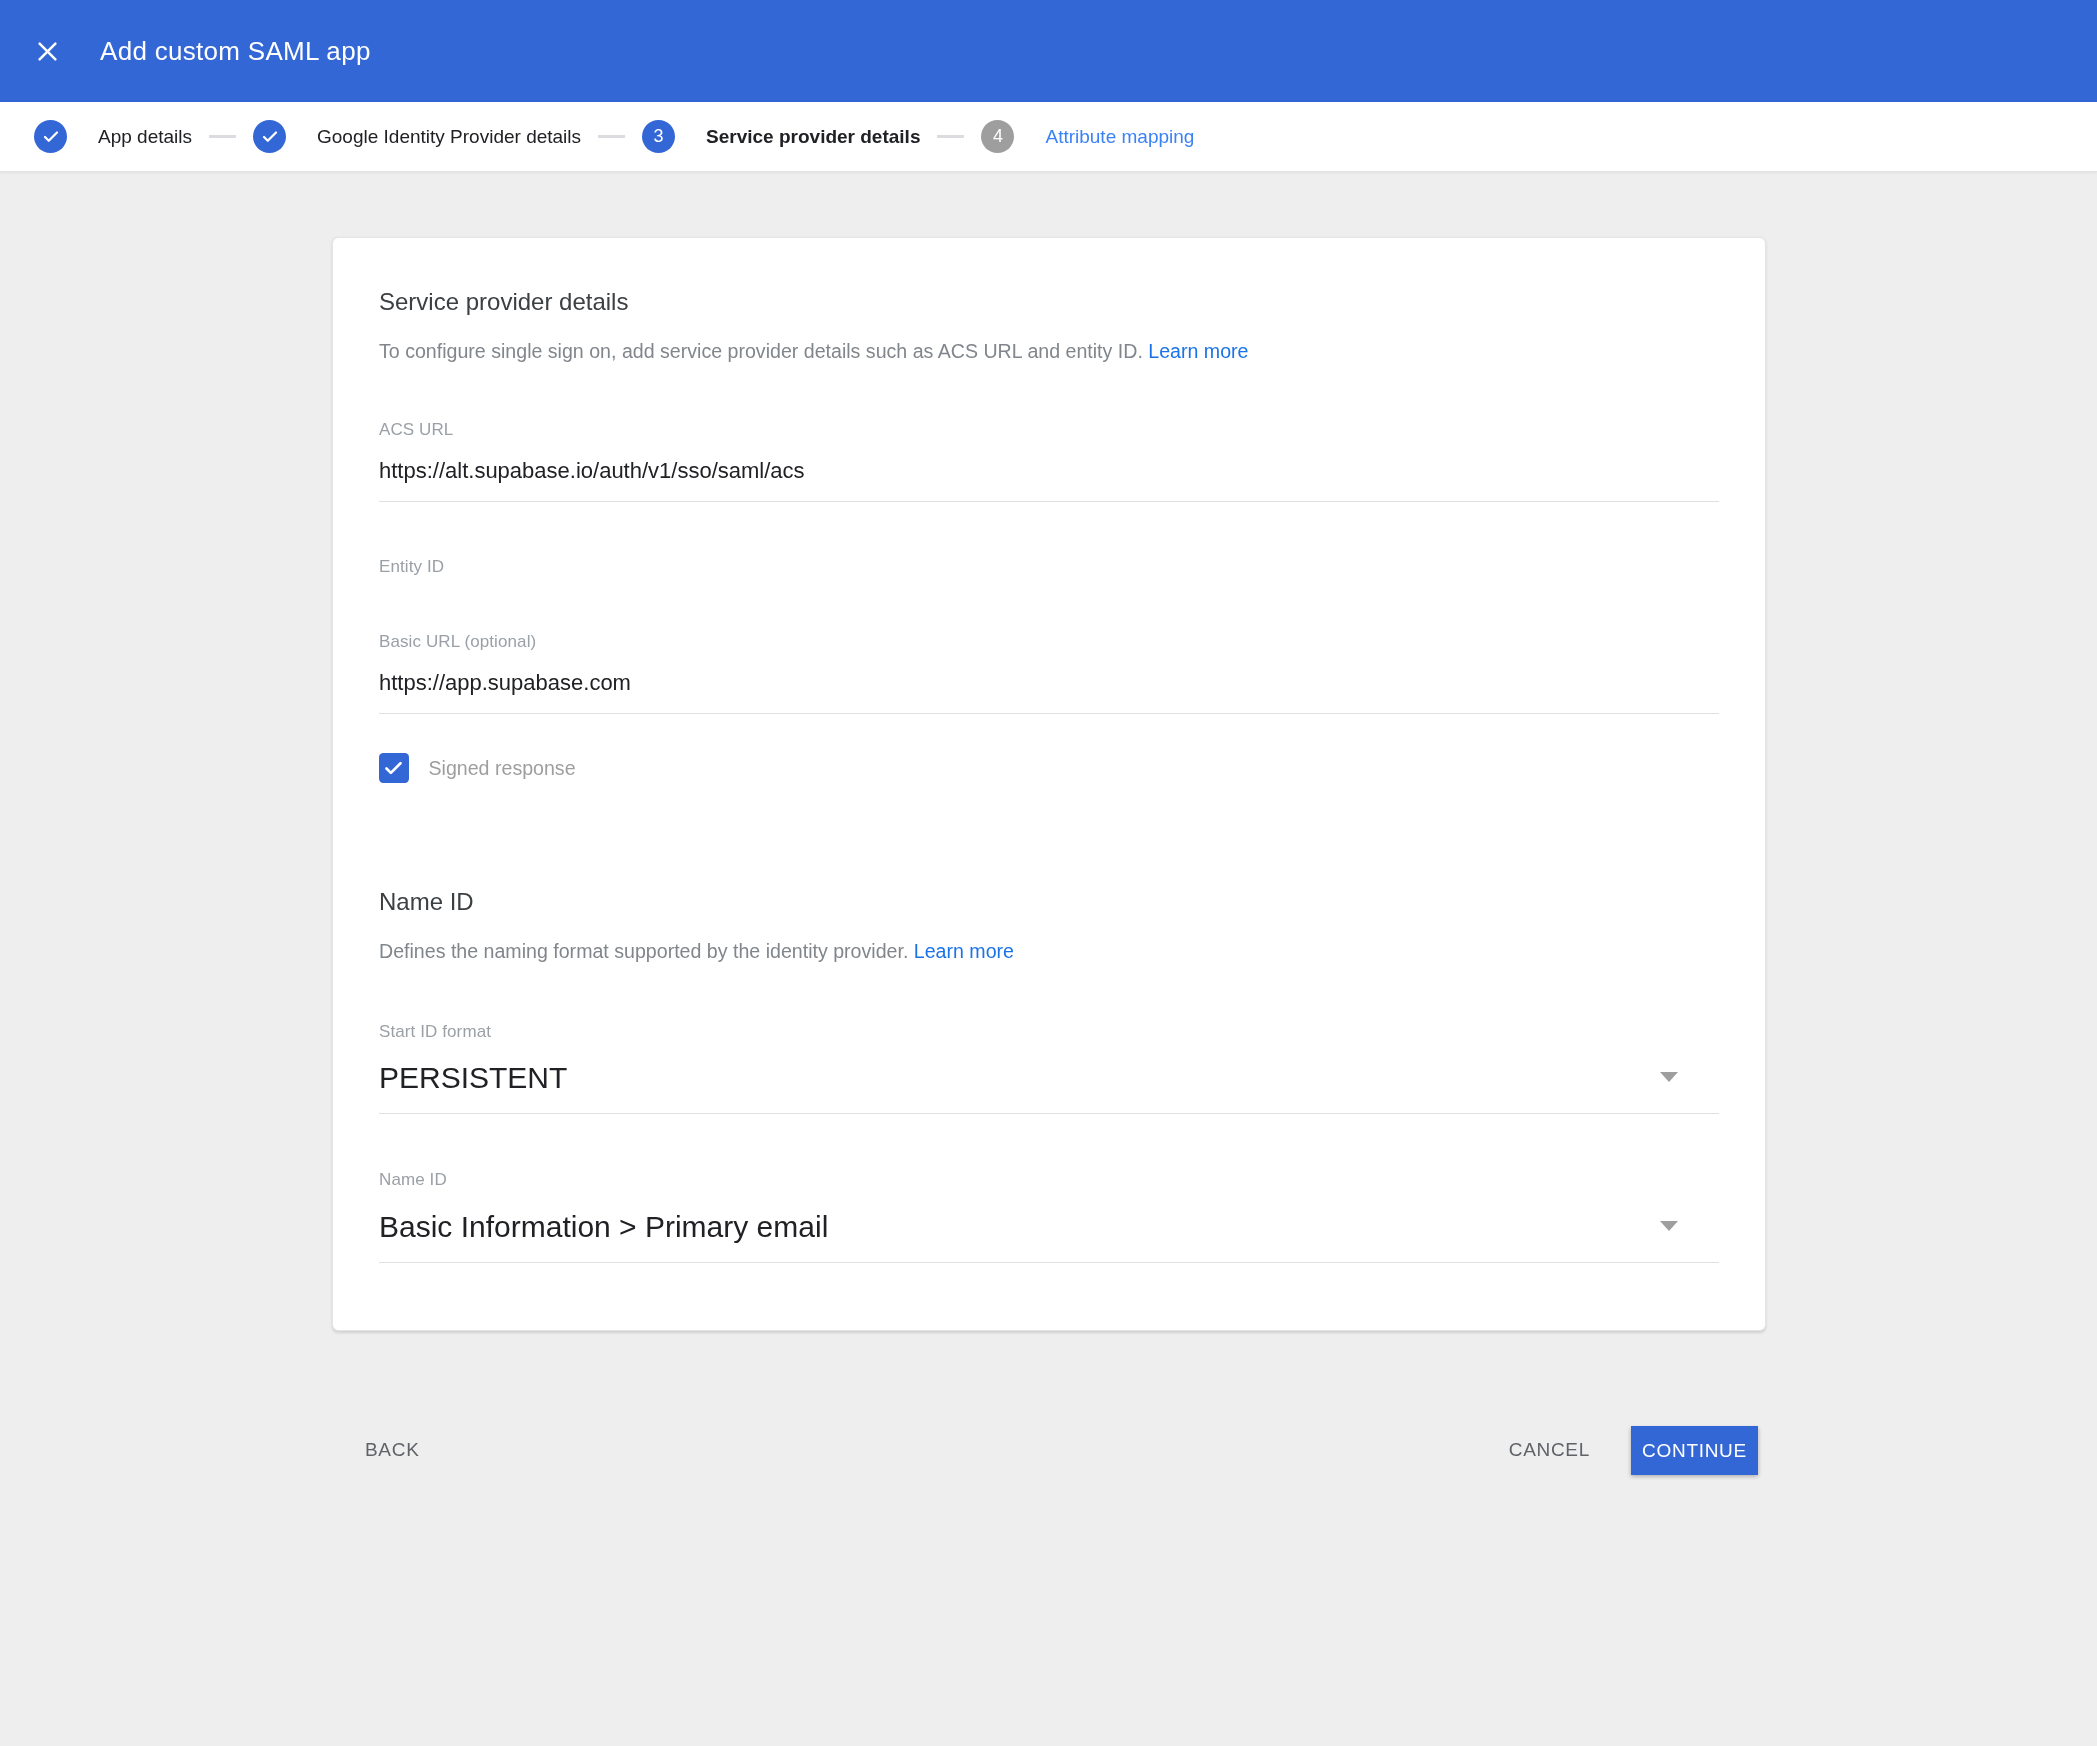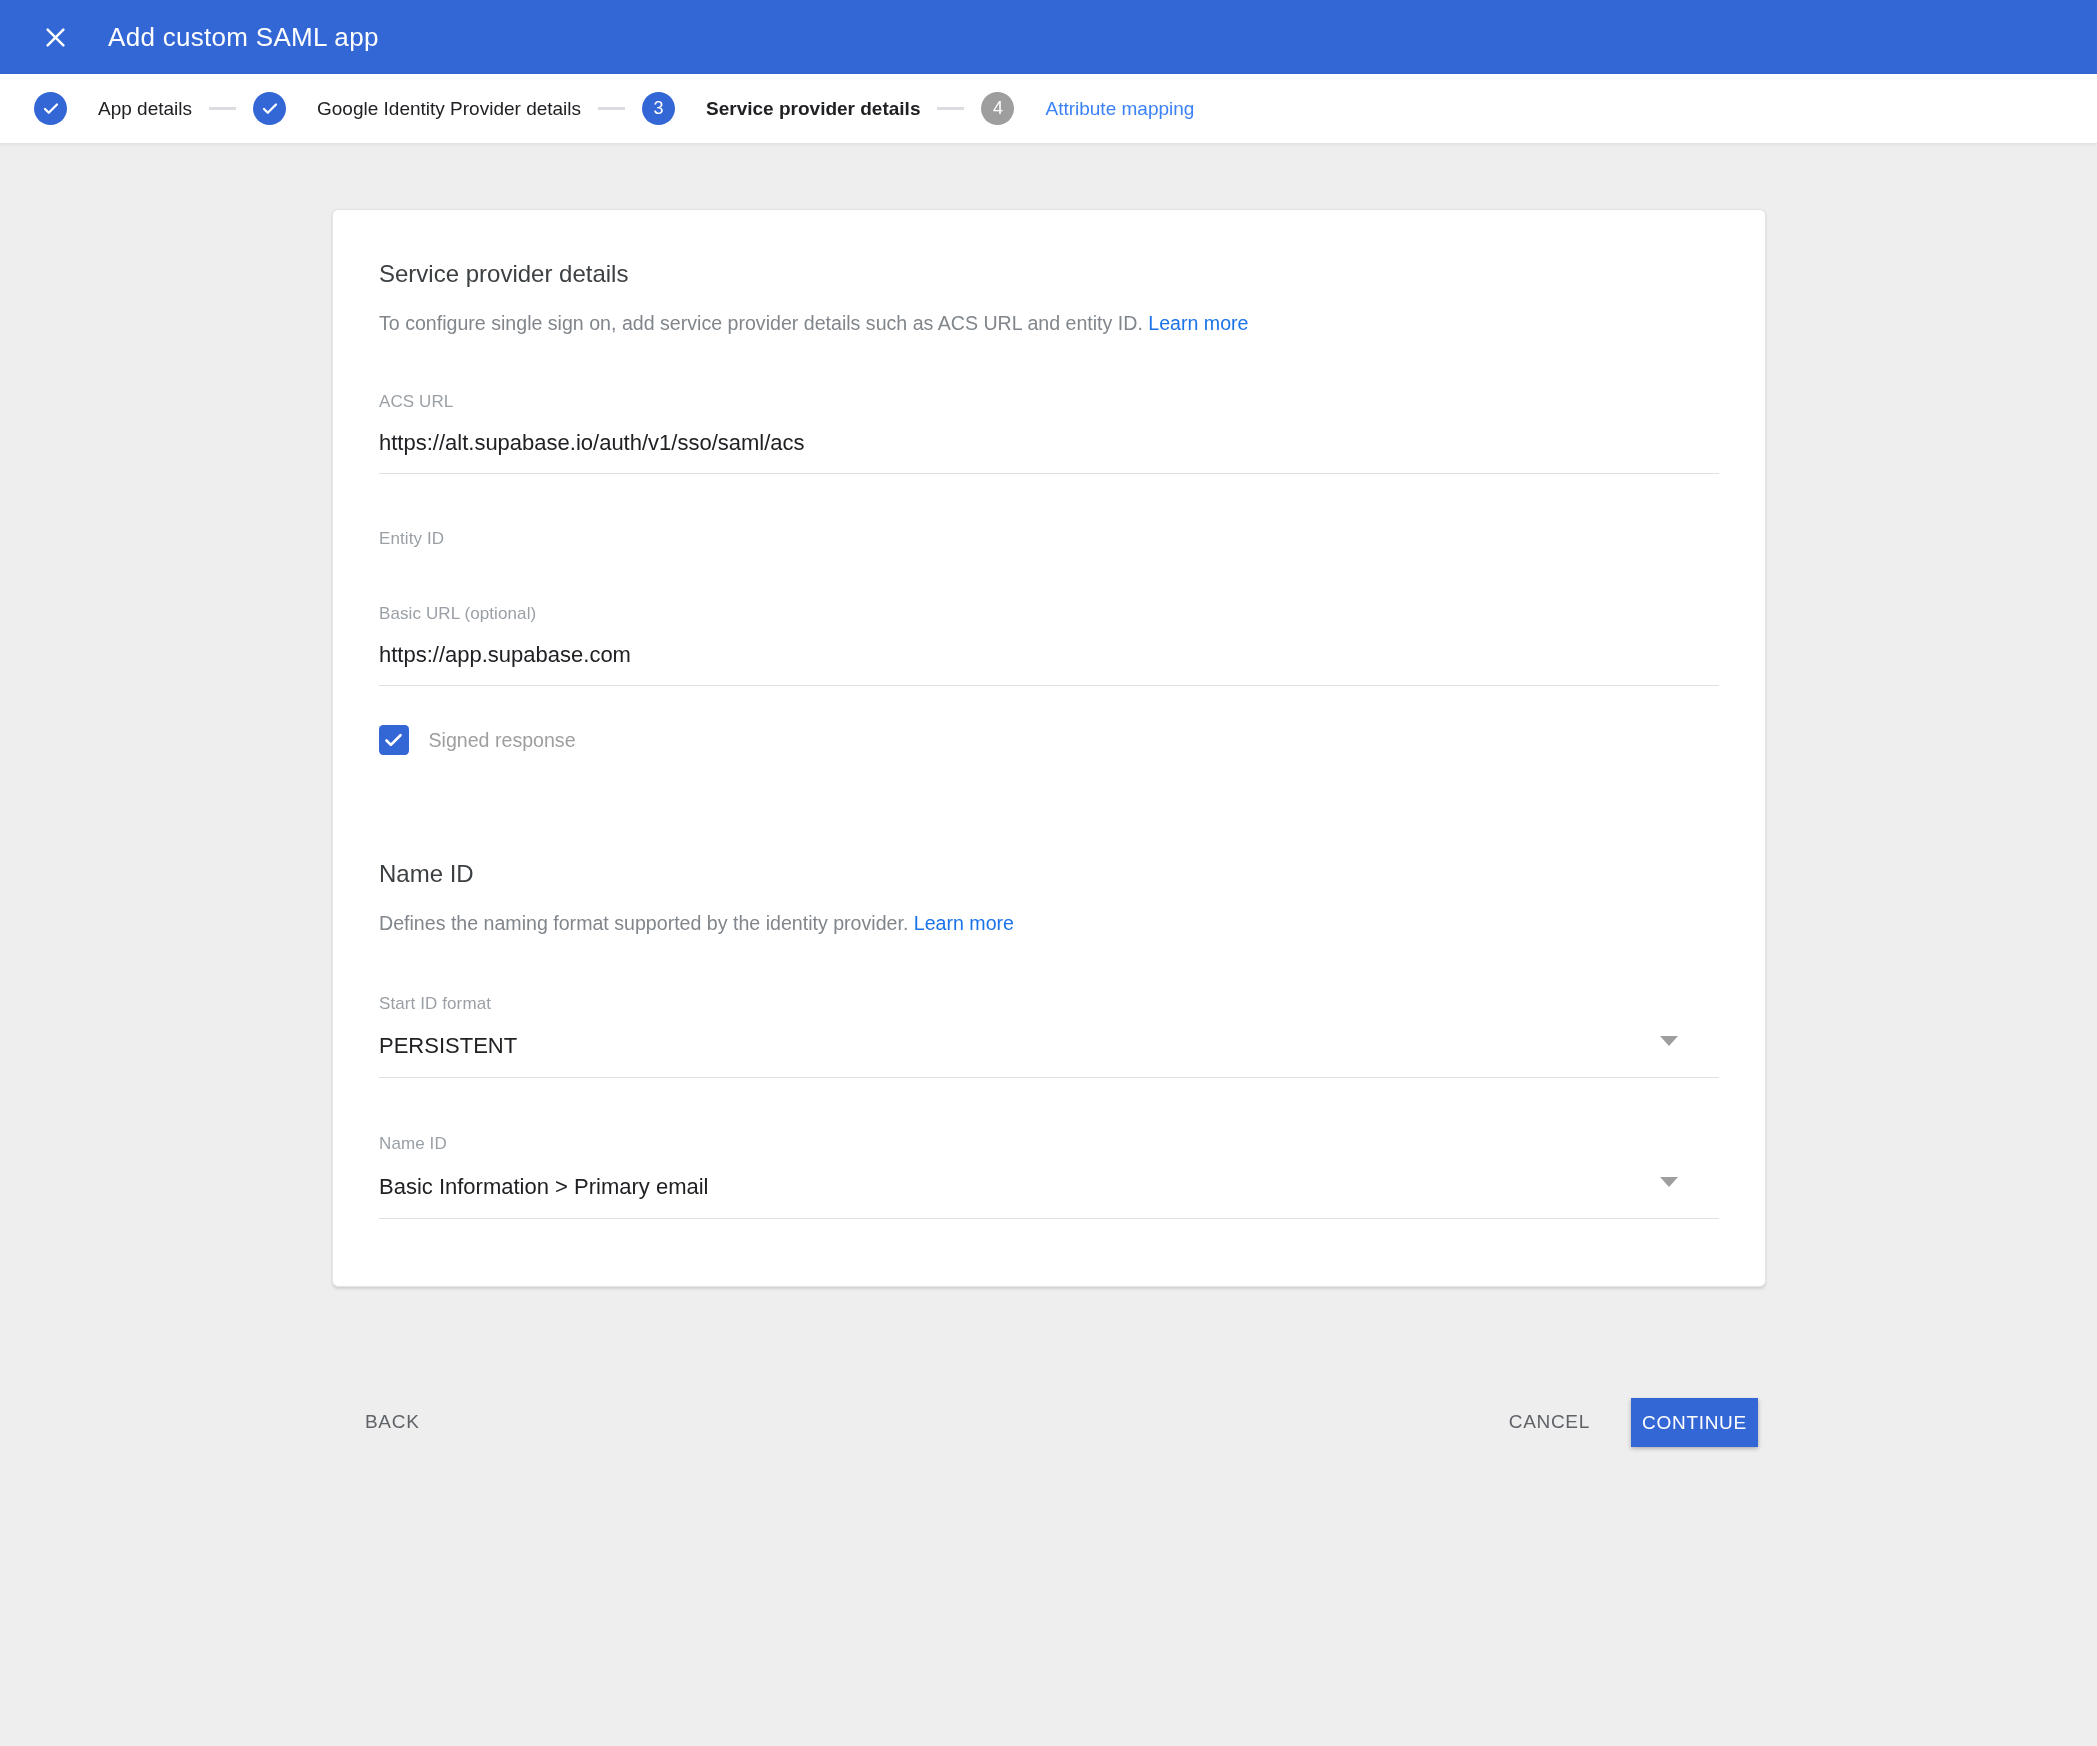--- a/index.html
+++ b/index.html
@@ -14,25 +14,25 @@
   *{margin:0;padding:0;box-sizing:border-box;}
   html,body{width:2097px;height:1747px;}
   body{
     font-family:"Liberation Sans", sans-serif;
     background:var(--bg);
     overflow:hidden;
     position:relative;
   }
   
   .header{
-    height:74px;
+    height:102px;
     background:var(--accent);
     display:flex;
     align-items:center;
-    padding:0 34px;
+    padding:0 26px;
     color:#fff;
   }
   .close-btn{
     width:42px;height:42px;
     display:flex;align-items:center;justify-content:center;
     cursor:pointer;
     flex:0 0 auto;
   }
   .header-title{
     font-size:26px;
@@ -150,21 +150,21 @@
     display:flex;align-items:center;justify-content:center;
     flex:0 0 auto;
   }
   .checkbox-label{
     font-size:19.6px;
     color:#9e9e9e;
   }
   .name-id-heading{margin-top:105px;}
   .select-field{margin-top:56px;position:relative;cursor:pointer;}
   .select-value{
-    font-size:22px;
+    font-size:30px;
     color:var(--text-dark);
     margin-top:19.6px;
     padding-bottom:18px;
     border-bottom:1.4px solid var(--line);
   }
   .select-arrow{
     position:absolute;
     right:41px;
     bottom:32px;
     width:0;height:0;

